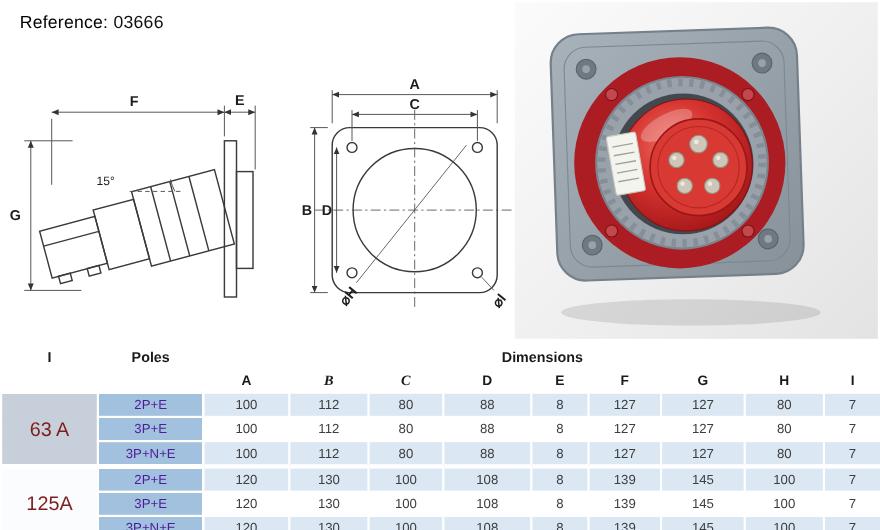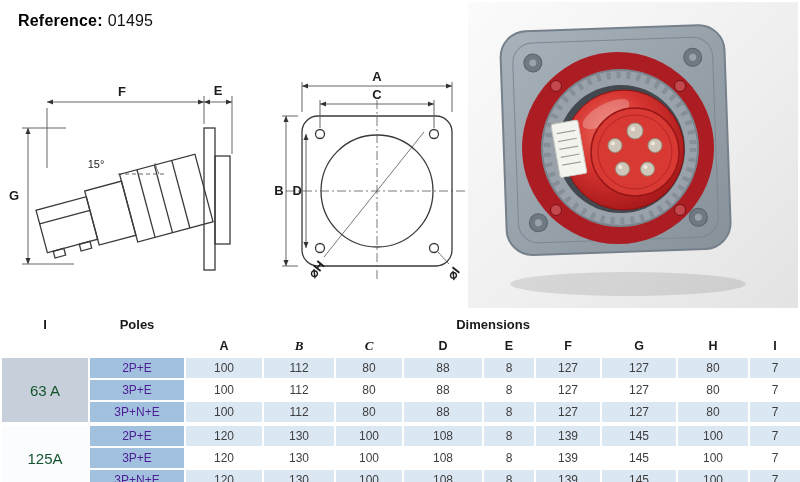--- a/index.html
+++ b/index.html
@@ -5,21 +5,21 @@
   html,body{margin:0;padding:0;}
   body{
     width:800px;height:482px;background:#fff;
     font-family:"Liberation Sans",sans-serif;
     color:#222;overflow:hidden;
   }
   .page{position:relative;width:800px;height:482px;background:#fff;}
 
   
   .reference{position:absolute;top:12px;left:18px;font-size:16px;letter-spacing:.2px;}
-  .ref-label{font-weight:bold;color:#000;}
+  .ref-label{font-weight:normal;color:#000;}
   .ref-value{font-weight:normal;color:#111;margin-left:5px;}
 
   
   .svg-side{position:absolute;left:6px;top:64px;width:265px;height:248px;}
   .svg-front{position:absolute;left:272px;top:64px;width:210px;height:244px;}
   svg text{font-family:"Liberation Sans",sans-serif;fill:#1c1c1c;}
   .dimlabel{font-size:13px;font-weight:bold;}
   .anglelabel{font-size:11px;}
 
   
@@ -36,35 +36,35 @@
     font-size:12px;color:#3e3e3e;
   }
   table.dims th,table.dims td{
     text-align:center;vertical-align:middle;
     padding:0 2px;height:20px;
     border:2px solid #fff;background-clip:padding-box;
   }
   th.h-top{font-size:13px;font-weight:bold;color:#1a1a1a;height:19px;}
   th.h-col{font-size:12.5px;font-weight:bold;color:#1a1a1a;height:18px;}
   th.it{font-style:italic;font-family:"Liberation Serif",serif;font-size:13px;}
-  td.current-cell{font-size:15px;color:#14532d;}
+  td.current-cell{font-size:18px;color:#7f1d1d;}
   td.current-a{background:var(--current-cell-gray,#c7d0da);}
   td.current-b{background:#fbfcfd;}
   td.poles-cell{background:var(--poles-cell-blue,#a2c1de);color:#4c1d95;}
   tr.row-blue td.val-cell{background:var(--row-stripe-blue,#dbe7f3);}
   tr.row-white td.val-cell{background:#ffffff;}
   tr.group-start td{border-top:4px solid #fff;}
 </style>
 </head>
 <body>
 
 <div class="page">
 
   <div class="reference">
-    <span class="ref-label">Reference:</span><span class="ref-value">01495</span>
+    <span class="ref-label">Reference:</span><span class="ref-value">03666</span>
   </div>
 
   <svg class="svg-side" viewBox="0 0 265 240">
     <defs>
       <marker id="ar1" markerWidth="9" markerHeight="9" refX="7" refY="4" orient="auto-start-reverse">
         <path d="M0,1 L7,4 L0,7 Z" fill="#333"></path>
       </marker>
     </defs>
     <g stroke="#3a3a3a" fill="none" stroke-width="1.3">
       <rect x="198" y="60" width="11" height="142"></rect>

